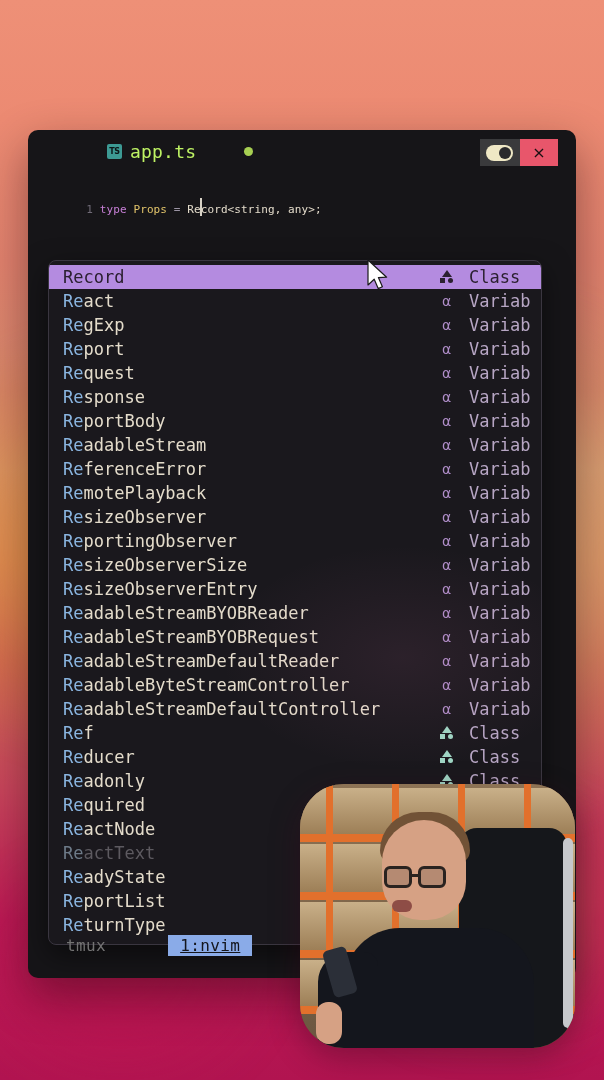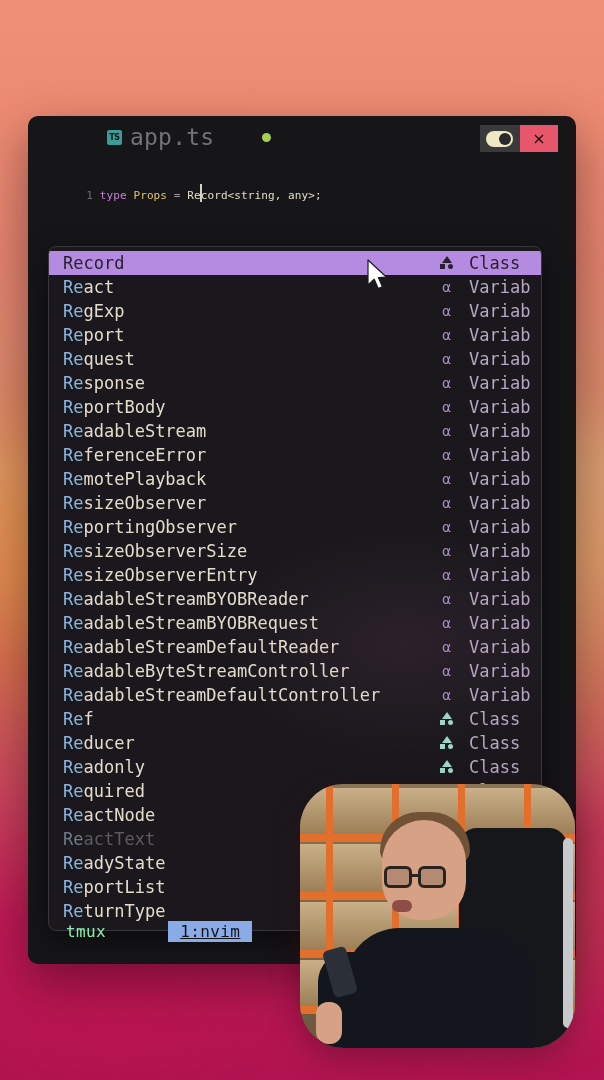--- a/index.html
+++ b/index.html
@@ -59,21 +59,21 @@
     left: -40px; top: 840px;
     width: 320px; height: 260px;
     background: radial-gradient(ellipse at center, rgba(190,20,80,0.6) 0%, rgba(180,15,75,0) 72%);
     filter: blur(18px);
   }
 
   
   #terminal-window {
     position: absolute;
     left: 28px;
-    top: 116px;
+    top: 130px;
     width: 548px;
     height: 848px;
     background: #161518;
     border-radius: 10px;
     box-shadow: 0 18px 46px rgba(40,6,14,0.45);
     overflow: hidden;
   }
 
   
   #titlebar {
@@ -94,22 +94,22 @@
     background: #3d9a94;
     color: #0c1718;
     font-size: 8px;
     font-weight: bold;
     line-height: 15px;
     text-align: center;
     font-family: "DejaVu Sans", sans-serif;
     letter-spacing: -0.3px;
   }
   #tab-title {
-    color: #737373;
-    font-size: 23px;
+    color: #bef264;
+    font-size: 18px;
     letter-spacing: 0.2px;
   }
   #tab-modified-dot {
     width: 9px; height: 9px;
     border-radius: 50%;
     background: #a7cf52;
     margin-left: 40px;
   }
   #window-controls {
     position: absolute;
@@ -271,21 +271,21 @@
     left: 0;
     bottom: 20px;
     width: 100%;
     height: 26px;
     display: flex;
     align-items: center;
     font-size: 16px;
   }
   #status-left-label {
     margin-left: 38px;
-    color: #86efac;
+    color: #737373;
     letter-spacing: 0.4px;
   }
   #status-window-tab {
     margin-left: 62px;
     background: #8aabe8;
     color: #14161c;
     padding: 1px 12px;
     letter-spacing: 0.4px;
     text-decoration: underline;
   }

